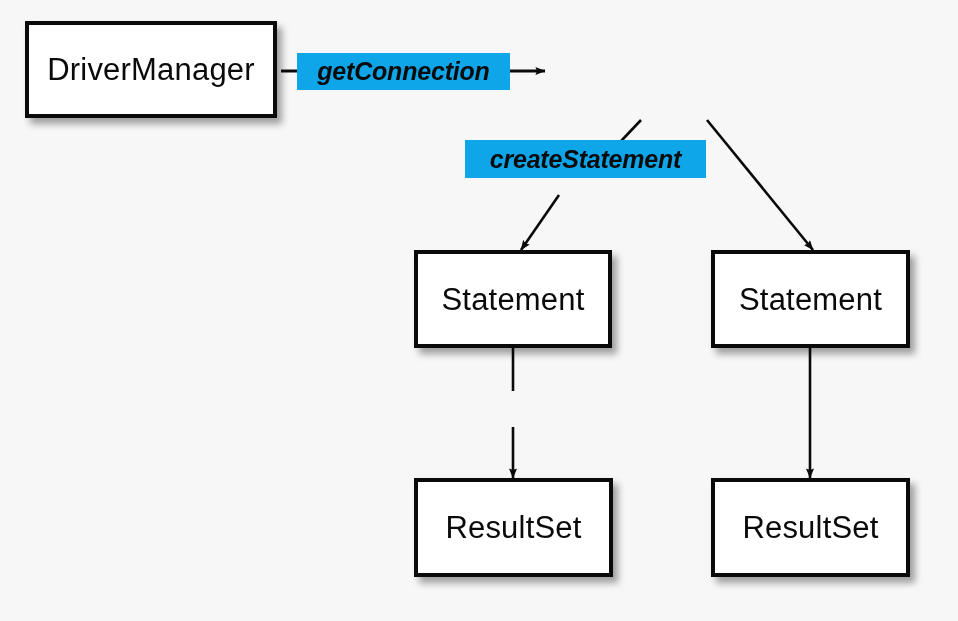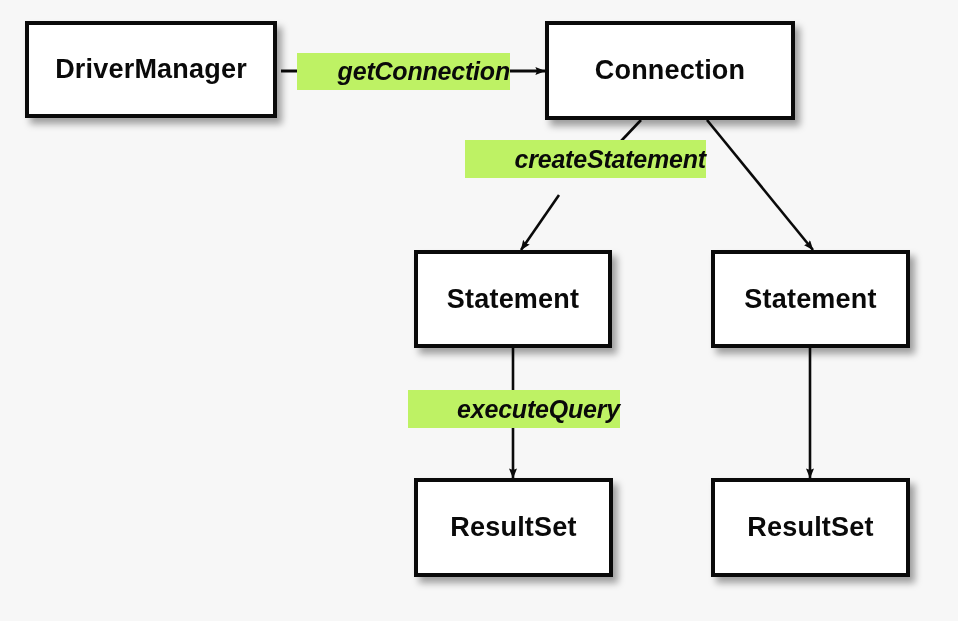--- a/index.html
+++ b/index.html
@@ -34,34 +34,34 @@
     background: #ffffff;
     border: 4px solid #0a0a0a;
     box-shadow: 5px 6px 7px rgba(0,0,0,0.36);
     display: flex;
     align-items: center;
     justify-content: center;
     z-index: 3;
   }
   .node-label {
     font-family: "Liberation Sans", sans-serif;
-    font-size: 27px;
-    font-weight: 700;
+    font-size: 31px;
+    font-weight: 400;
     letter-spacing: 0.2px;
     color: #0a0a0a;
     white-space: nowrap;
     line-height: 1;
   }
   .edge-label {
     position: absolute;
     box-sizing: border-box;
-    background: #bef264;
+    background: #0ea5e9;
     display: flex;
     align-items: center;
-    justify-content: flex-end;
+    justify-content: center;
     z-index: 4;
   }
   .edge-label-text {
     font-family: "Liberation Sans", sans-serif;
     font-style: italic;
     font-weight: 700;
     font-size: 25px;
     letter-spacing: -0.2px;
     color: #0a0a0a;
     white-space: nowrap;
@@ -94,23 +94,20 @@
 
     <line x1="513" y1="427" x2="513" y2="478" stroke="#0a0a0a" stroke-width="2.6" marker-end="url(#arrowhead)"></line>
 
     <line x1="810" y1="348" x2="810" y2="478" stroke="#0a0a0a" stroke-width="2.6" marker-end="url(#arrowhead)"></line>
   </svg>
 
   <div class="node-box" style="left:25px; top:21px; width:252px; height:97px;">
     <span class="node-label">DriverManager</span>
   </div>
 
-  <div class="node-box" style="left:545px; top:21px; width:250px; height:99px;">
-    <span class="node-label">Connection</span>
-  </div>
 
   <div class="node-box" style="left:414px; top:250px; width:198px; height:98px;">
     <span class="node-label">Statement</span>
   </div>
 
   <div class="node-box" style="left:711px; top:250px; width:199px; height:98px;">
     <span class="node-label">Statement</span>
   </div>
 
   <div class="node-box" style="left:414px; top:478px; width:199px; height:99px;">
@@ -122,17 +119,14 @@
   </div>
 
   <div class="edge-label" style="left:297px; top:53px; width:213px; height:37px;">
     <span class="edge-label-text">getConnection</span>
   </div>
 
   <div class="edge-label" style="left:465px; top:140px; width:241px; height:38px;">
     <span class="edge-label-text">createStatement</span>
   </div>
 
-  <div class="edge-label" style="left:408px; top:390px; width:212px; height:38px;">
-    <span class="edge-label-text">executeQuery</span>
-  </div>
 
 </div>
 
 </body></html>

